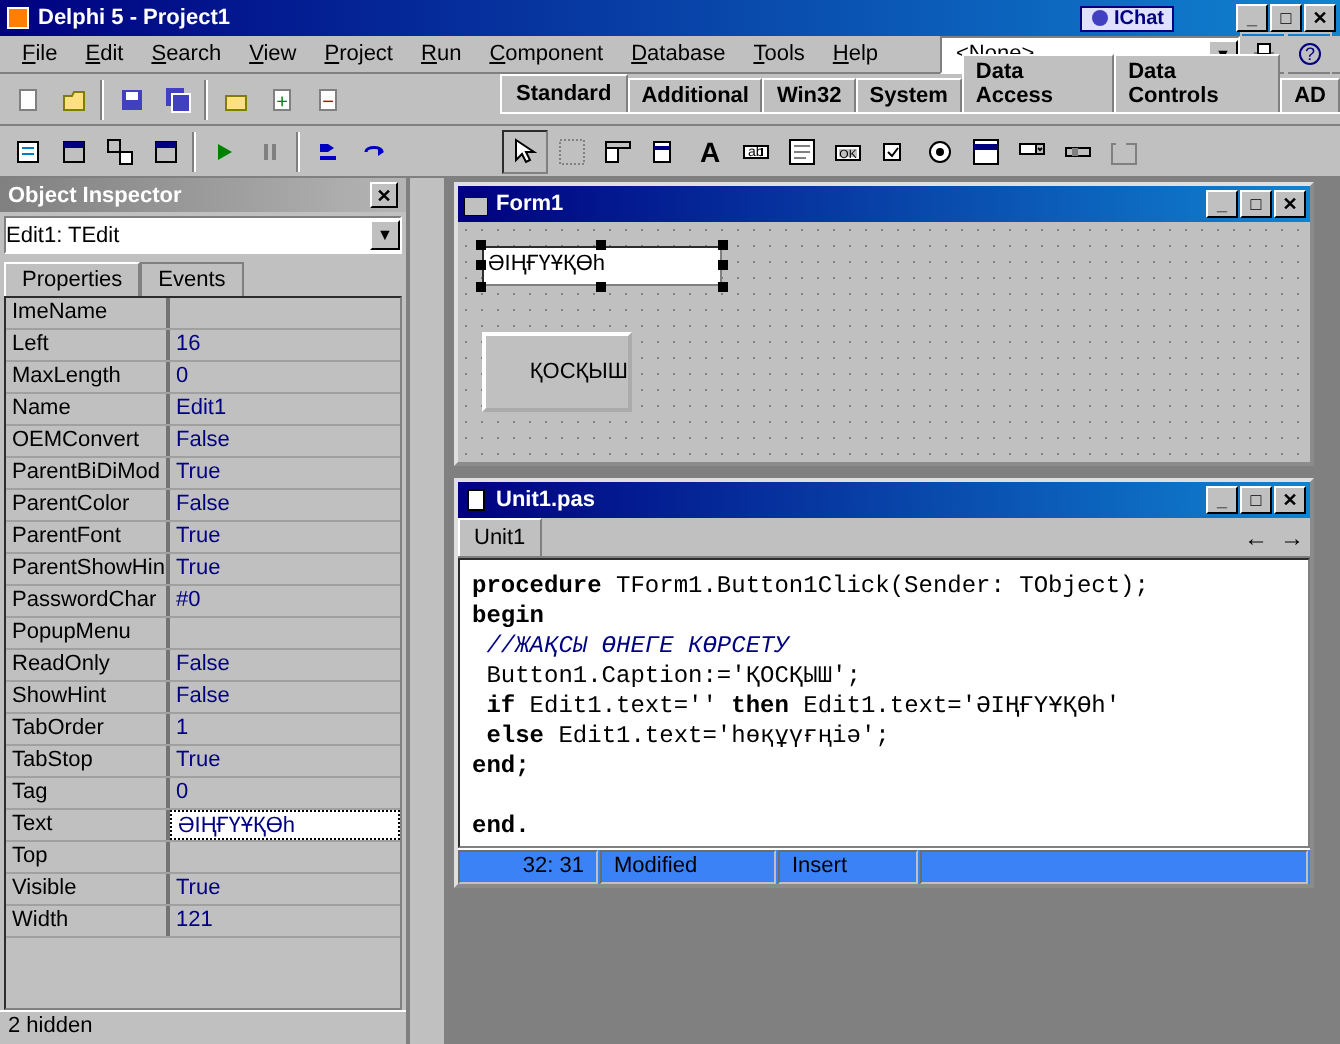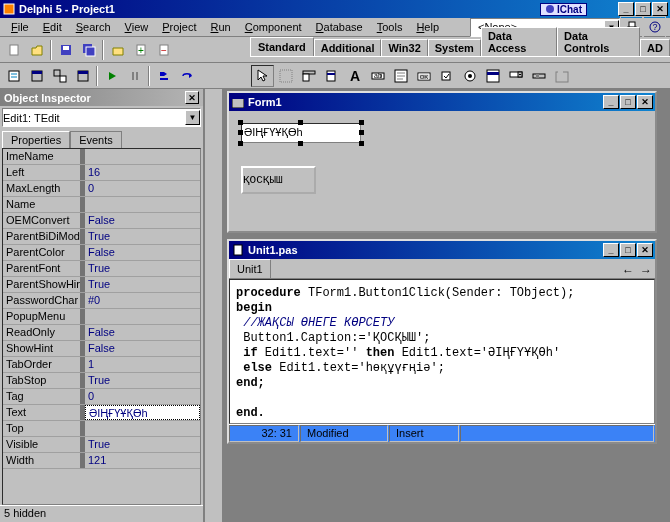--- a/index.html
+++ b/index.html
@@ -21,29 +21,29 @@
 .tab.active { background: #c0c0c0; z-index: 2; padding: 3px 7px; }
 .main-layout { display: flex; height: calc(522px - 18px - 19px - 26px - 26px); }
 .objinsp { width: 205px; background: #c0c0c0; border-right: 2px solid #808080; display: flex; flex-direction: column; }
 .objinsp-title { background: linear-gradient(to right, #808080, #b5b5b5); color: #fff; padding: 2px 4px; font-weight: bold; height: 17px; display: flex; align-items: center; }
 .objinsp-combo { margin: 2px; }
 .prop-tabs { display: flex; margin: 2px 2px 0 2px; }
 .prop-tab { border: 1px solid #808080; border-bottom: none; padding: 2px 8px; cursor: pointer; background: #c0c0c0; }
 .prop-tab.active { background: #c0c0c0; border-color: #fff #808080 #c0c0c0 #fff; }
 .prop-grid { flex: 1; overflow-y: auto; background: #c0c0c0; margin: 0 2px; border: 1px inset #808080; }
 .prop-row { display: flex; border-bottom: 1px solid #a0a0a0; height: 16px; }
-.prop-name { width: 82px; padding: 1px 3px; border-right: 5px solid #737373; overflow: hidden; white-space: nowrap; }
+.prop-name { width: 82px; padding: 1px 3px; border-right: 2px solid #737373; overflow: hidden; white-space: nowrap; }
 .prop-val { flex: 1; padding: 1px 3px; color: #000080; overflow: hidden; }
 .prop-val.sel { background: #fff; border: 1px dotted #000; }
 .statusbar { height: 17px; background: #c0c0c0; border-top: 1px solid #fff; padding: 1px 4px; font-size: 11px; }
 .right-area { flex: 1; background: #808080; position: relative; }
 .subwin { position: absolute; background: #c0c0c0; border: 2px outset #dfdfdf; }
 .form-body { background: #c0c0c0; position: relative; height: 120px; background-image: radial-gradient(circle, #808080 0.5px, transparent 0.5px); background-size: 8px 8px; }
 .form-edit { position: absolute; left: 12px; top: 12px; width: 120px; height: 20px; background: #fff; border: 1px inset #808080; padding: 2px; }
-.form-btn { position: absolute; left: 12px; top: 55px; width: 75px; height: 28px; background: #c0c0c0; border: 2px outset #fff; display: flex; align-items: center; justify-content: flex-start; font-family: Liberation Mono, monospace; }
+.form-btn { position: absolute; left: 12px; top: 55px; width: 75px; height: 40px; background: #c0c0c0; border: 2px outset #fff; display: flex; align-items: center; justify-content: flex-end; }
 .code-body { background: #fff; font-family: "Courier New", monospace; font-size: 12px; padding: 6px; height: 145px; overflow: auto; border: 1px inset #808080; white-space: pre; line-height: 15px; }
 .kw { font-weight: bold; }
 .cmt { color: #000080; font-style: italic; }
 .code-tabs { display: flex; background: #c0c0c0; height: 20px; border-bottom: 1px solid #808080; align-items: center; }
 .code-status { display: flex; background: #3b82f6; height: 18px; border-top: 1px solid #fff; font-size: 11px; }
 .code-status > div { border: 1px inset #c0c0c0; padding: 1px 6px; margin-right: 1px; }
 .palette-row { display: flex; align-items: center; background: #c0c0c0; padding: 1px; }
 .handle { position: absolute; width: 5px; height: 5px; background: #000; }
 svg { display: block; }
 .ichat { background: #e0e0ff; border: 1px solid #000080; padding: 0px 4px; color: #000080; font-size: 10px; display: flex; align-items: center; gap: 2px; }
@@ -325,20 +325,21 @@
         <div class="prop-row">
           <div class="prop-name">Left</div>
           <div class="prop-val">16</div>
         </div>
         <div class="prop-row">
           <div class="prop-name">MaxLength</div>
           <div class="prop-val">0</div>
         </div>
         <div class="prop-row">
           <div class="prop-name">Name</div>
+          <div class="prop-val">Edit1</div>
         </div>
         <div class="prop-row">
           <div class="prop-name">OEMConvert</div>
           <div class="prop-val">False</div>
         </div>
         <div class="prop-row">
           <div class="prop-name">ParentBiDiMod</div>
           <div class="prop-val">True</div>
         </div>
         <div class="prop-row">
@@ -390,21 +391,21 @@
         </div>
         <div class="prop-row">
           <div class="prop-name">Visible</div>
           <div class="prop-val">True</div>
         </div>
         <div class="prop-row">
           <div class="prop-name">Width</div>
           <div class="prop-val">121</div>
         </div>
       </div>
-    <div class="statusbar">5 hidden</div>
+    <div class="statusbar">2 hidden</div>
   </div>
 
   <div class="right-area">
 
     <div style="position:absolute;left:0;top:0;width:18px;height:100%;background:#c0c0c0;border-right:1px solid #808080"></div>
 
     <div class="subwin" style="left:22px;top:2px;width:430px">
       <div class="titlebar">
         <span class="icon">
             <svg width="12" height="12">

